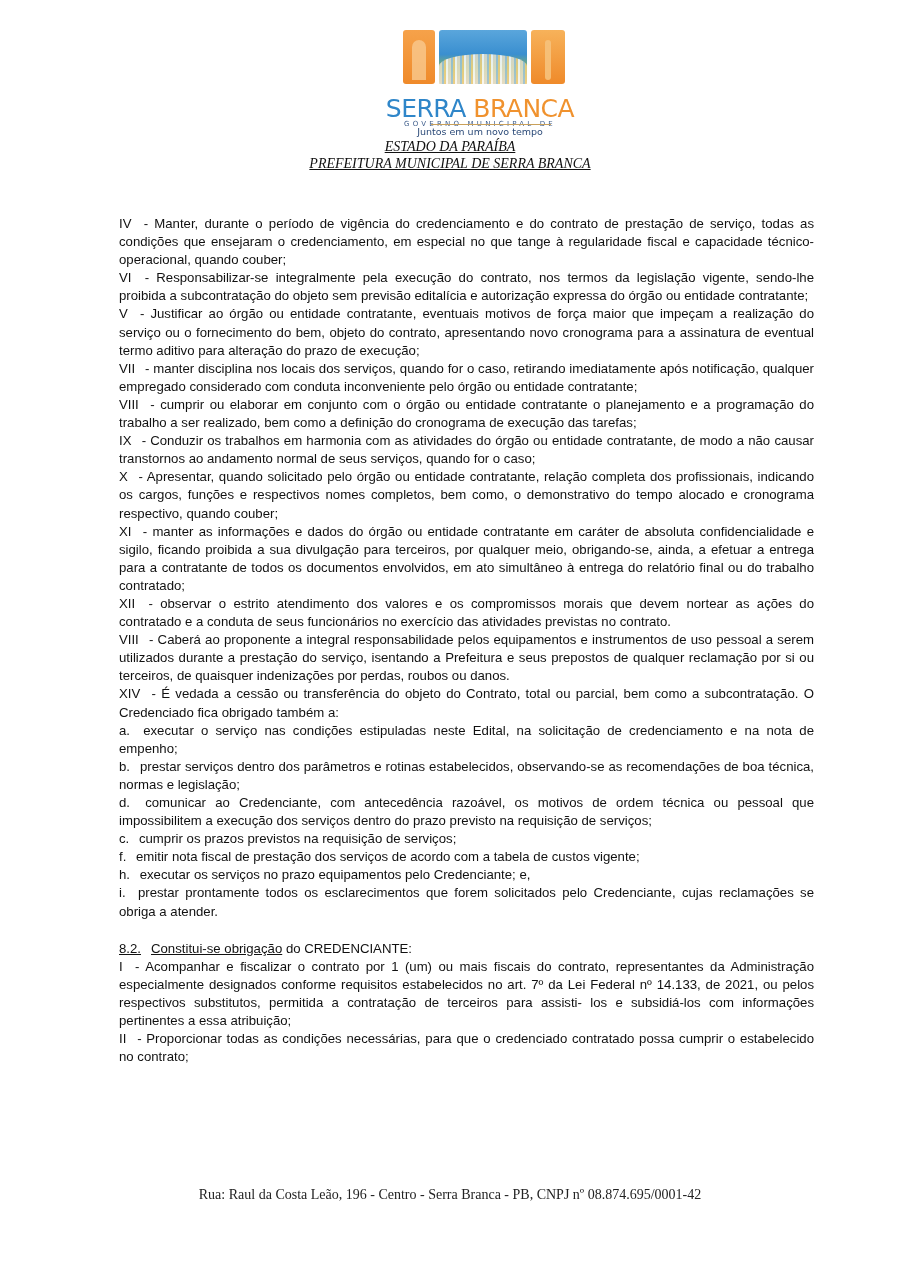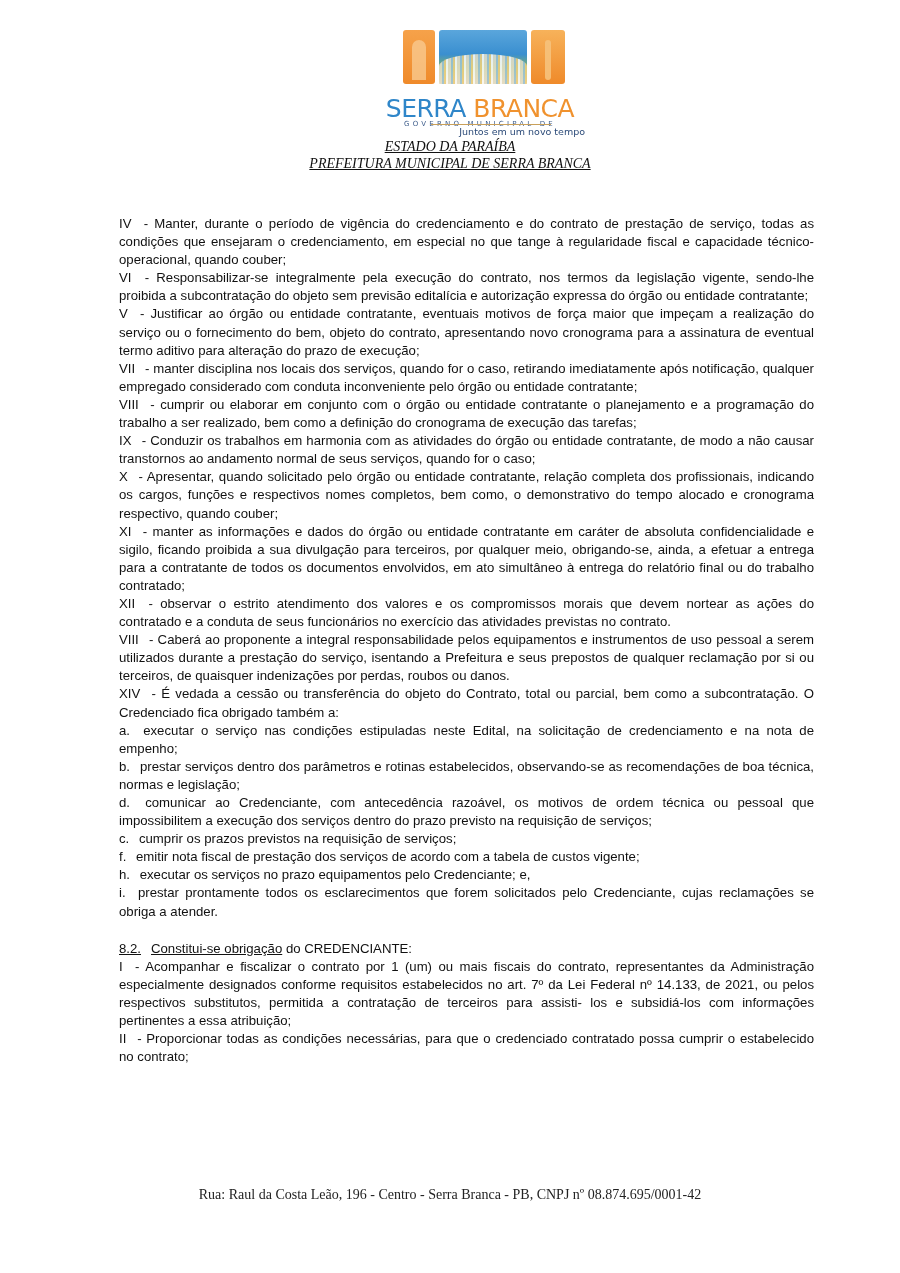--- a/index.html
+++ b/index.html
@@ -14,21 +14,21 @@
   .tile-mid { left: 36px; width: 88px; background: linear-gradient(180deg,#5aa6dc 0%,#3a8fd0 45%,#7fb36a 70%,#d6c59a 100%); }
   .tile-right { left: 128px; width: 34px; background: linear-gradient(180deg,#f7b25a,#ef8a2a); }
   .tile-left .church { position:absolute; left:9px; top:10px; width:14px; height:40px; background:#f9c98f; border-radius:7px 7px 0 0; opacity:.8; }
   .tile-right .cactus { position:absolute; left:14px; top:10px; width:6px; height:40px; background:#f6c27c; border-radius:3px; opacity:.9; }
   .tile-mid .hill { position:absolute; left:0; right:0; bottom:0; height:30px; background:repeating-linear-gradient(90deg,#e8e0c8 0 3px,#9cc4d8 3px 5px,#f0d080 5px 7px,#ffffff 7px 9px); border-radius:50% 50% 0 0 / 40% 40% 0 0; opacity:.85; }
   .gov-line { position: absolute; left: 0; top: 58px; width: 210px; text-align: center; font-family: "DejaVu Sans", sans-serif; font-size: 7px; letter-spacing: 3.2px; color: #3f5e8c; margin-top: 32px; }
   .brand { position: absolute; left: 0; top: 64px; width: 210px; text-align: center; font-family: "DejaVu Sans", sans-serif; font-weight: normal; font-size: 25px; letter-spacing: -0.5px; line-height: 30px; }
   .brand .w1 { color: #2f86c9; }
   .brand .w2 { color: #f0922e; }
   .brand-rule { position: absolute; left: 56px; top: 94px; width: 120px; height: 1px; background: #c9a05a; }
-  .tagline { position: absolute; left: 0; top: 96px; width: 210px; text-align: right; font-family: "DejaVu Sans", sans-serif; font-size: 9.5px; color: #2b4a78; }
+  .tagline { position: absolute; left: 0; top: 96px; width: 210px; text-align: center; font-family: "DejaVu Sans", sans-serif; font-size: 9.5px; color: #2b4a78; }
 
   .state { position: absolute; left: 0; width: 900px; text-align: center; font-family: "Liberation Serif", serif; font-style: italic; font-weight: normal; font-size: 14px; text-decoration: underline; color: #111; }
   .state-1 { top: 139px; }
   .state-2 { top: 156px; }
 
   
   .content { position: absolute; left: 119px; top: 215px; width: 695px; font-family: "Liberation Sans", sans-serif; font-stretch: condensed; font-size: 13.2px; line-height: 18.1px; text-align: justify; color: #111; }
   .para { margin: 0 0 0 0; }
   .para .num { display: inline-block; min-width: 0; padding-right: 6px; }
   .gap-section { height: 19px; }

